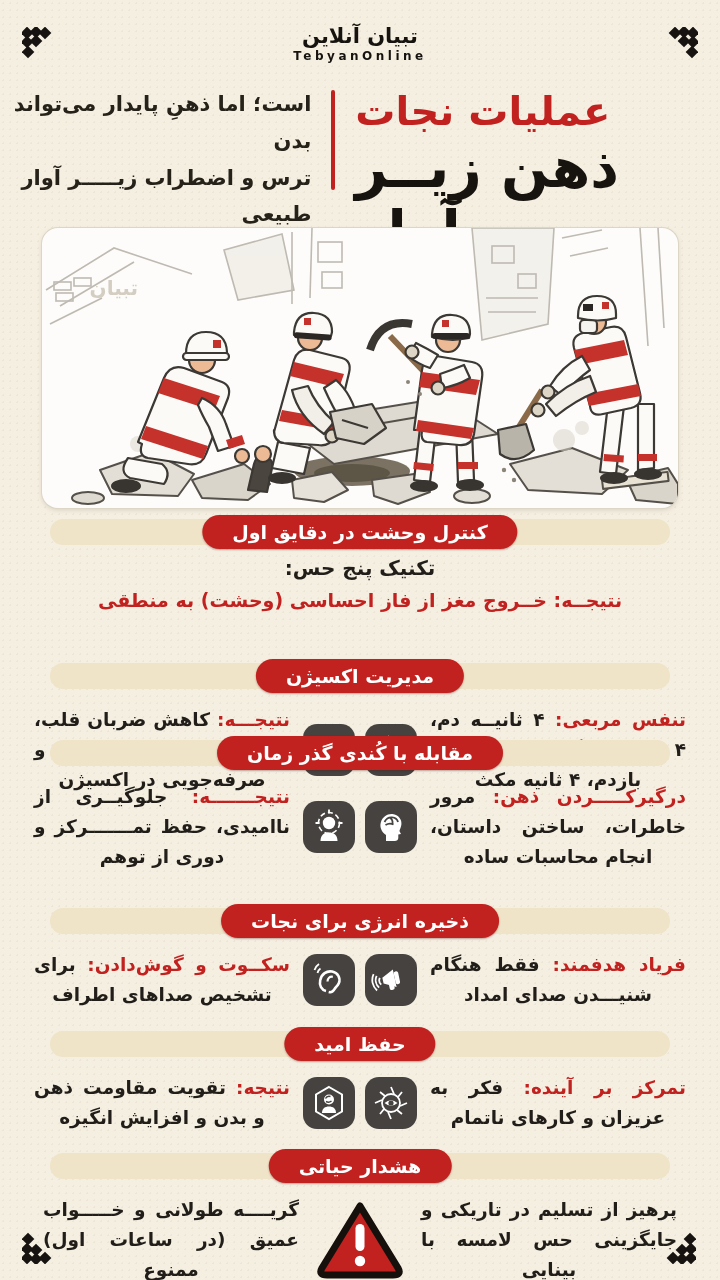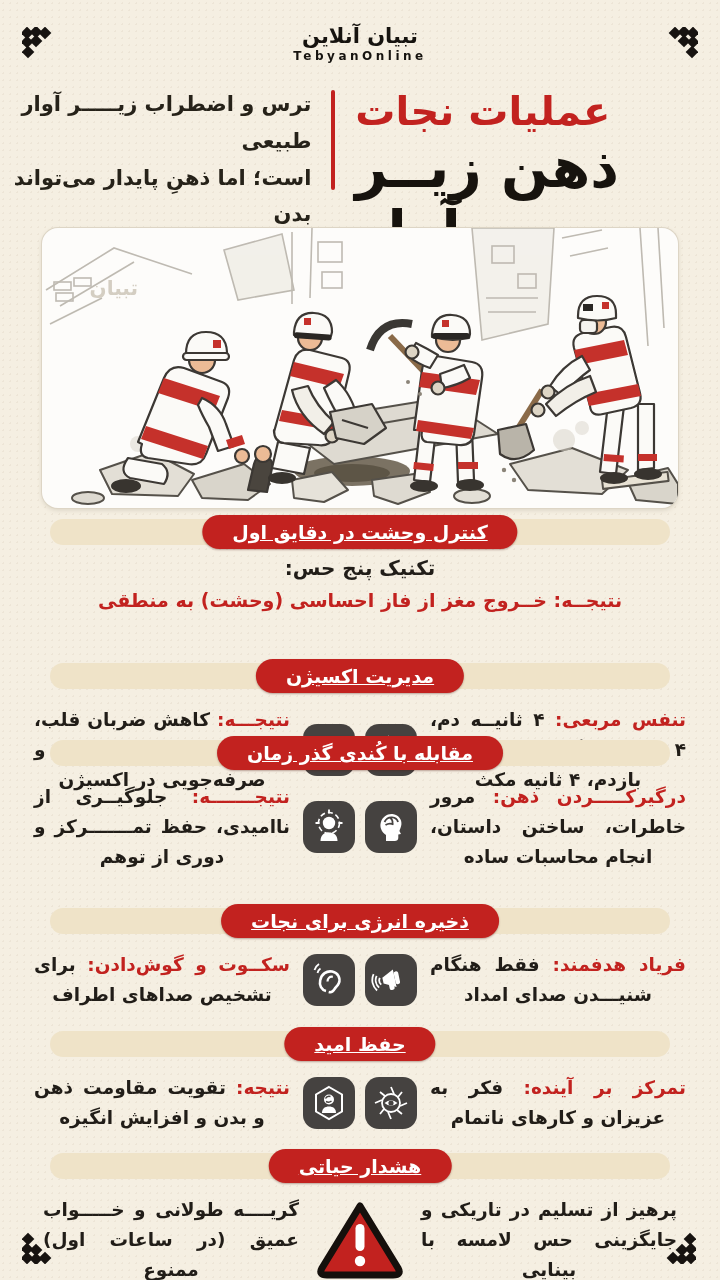--- a/index.html
+++ b/index.html
@@ -35,21 +35,21 @@
           background:#fdfcfa; border-radius:16px; overflow:hidden;
           box-shadow:0 0 0 1px #ddd5c5, 0 2px 5px rgba(90,75,50,.18);padding-left:8px; }
   .hero svg { display:block; }
   .watermark { position:absolute; top:48px; right:540px; color:#cdc6b9; font-size:20px; font-weight:700; opacity:.85; }
   
   .sec { position:absolute; left:0; right:0; }
   .band { position:relative; margin:0 50px; height:26px; background:#efe3c8; border-radius:13px; }
   .pill { position:absolute; left:50%; top:50%; transform:translate(-50%,-50%);
           background:#c2221f; color:#fff; height:34px; line-height:34px;
           padding:0 30px; border-radius:17px; font-size:19px; font-weight:700; white-space:nowrap;
-          box-shadow:0 1px 2px rgba(80,20,15,.35);text-decoration:underline; }
+          box-shadow:0 1px 2px rgba(80,20,15,.35); }
   .center-lines { text-align:center; margin-top:11px; }
   .cl1 { font-size:20px; font-weight:700; }
   .cl2 { font-size:19px; font-weight:700; margin-top:7px; }
   .cl3 { font-size:19px; font-weight:700; color:#c2221f; margin-top:9px; }
   .row { display:flex; justify-content:center; align-items:center; gap:13px; margin-top:16px; }
   .txt { width:256px; font-size:18.5px; font-weight:700; line-height:1.62;
          text-align:justify; text-align-last:center; color:#211d18; }
   .lead { color:#c2221f; }
   .tiles { display:flex; gap:10px; }
   .tile { width:52px; height:52px; background:#454240; border-radius:14px;
@@ -107,22 +107,22 @@
     <div class="logo-en">TebyanOnline</div>
   </header>
 
   <div class="masthead">
     <div class="title-block">
       <div class="title-red">عملیات نجات</div>
       <div class="title-black">ذهن زیــر آوار</div>
     </div>
     <div class="title-divider"></div>
     <div class="intro">
+      <div>است؛ اما ذهنِ پایدار می‌تواند بدن</div>
       <div>ترس و اضطراب زیـــــر آوار طبیعی</div>
-      <div>است؛ اما ذهنِ پایدار می‌تواند بدن</div>
       <div>را در مسیر بقا نگه دارد</div>
     </div>
   </div>
 
   <figure class="hero">
     <svg width="636" height="280" viewBox="0 0 636 280">
 
       <g stroke="#b8b3aa" stroke-width="1.6" fill="none" opacity=".9">
         <path d="M4 62 L72 20 L150 46"></path>
           <path d="M18 78 L92 34"></path>

